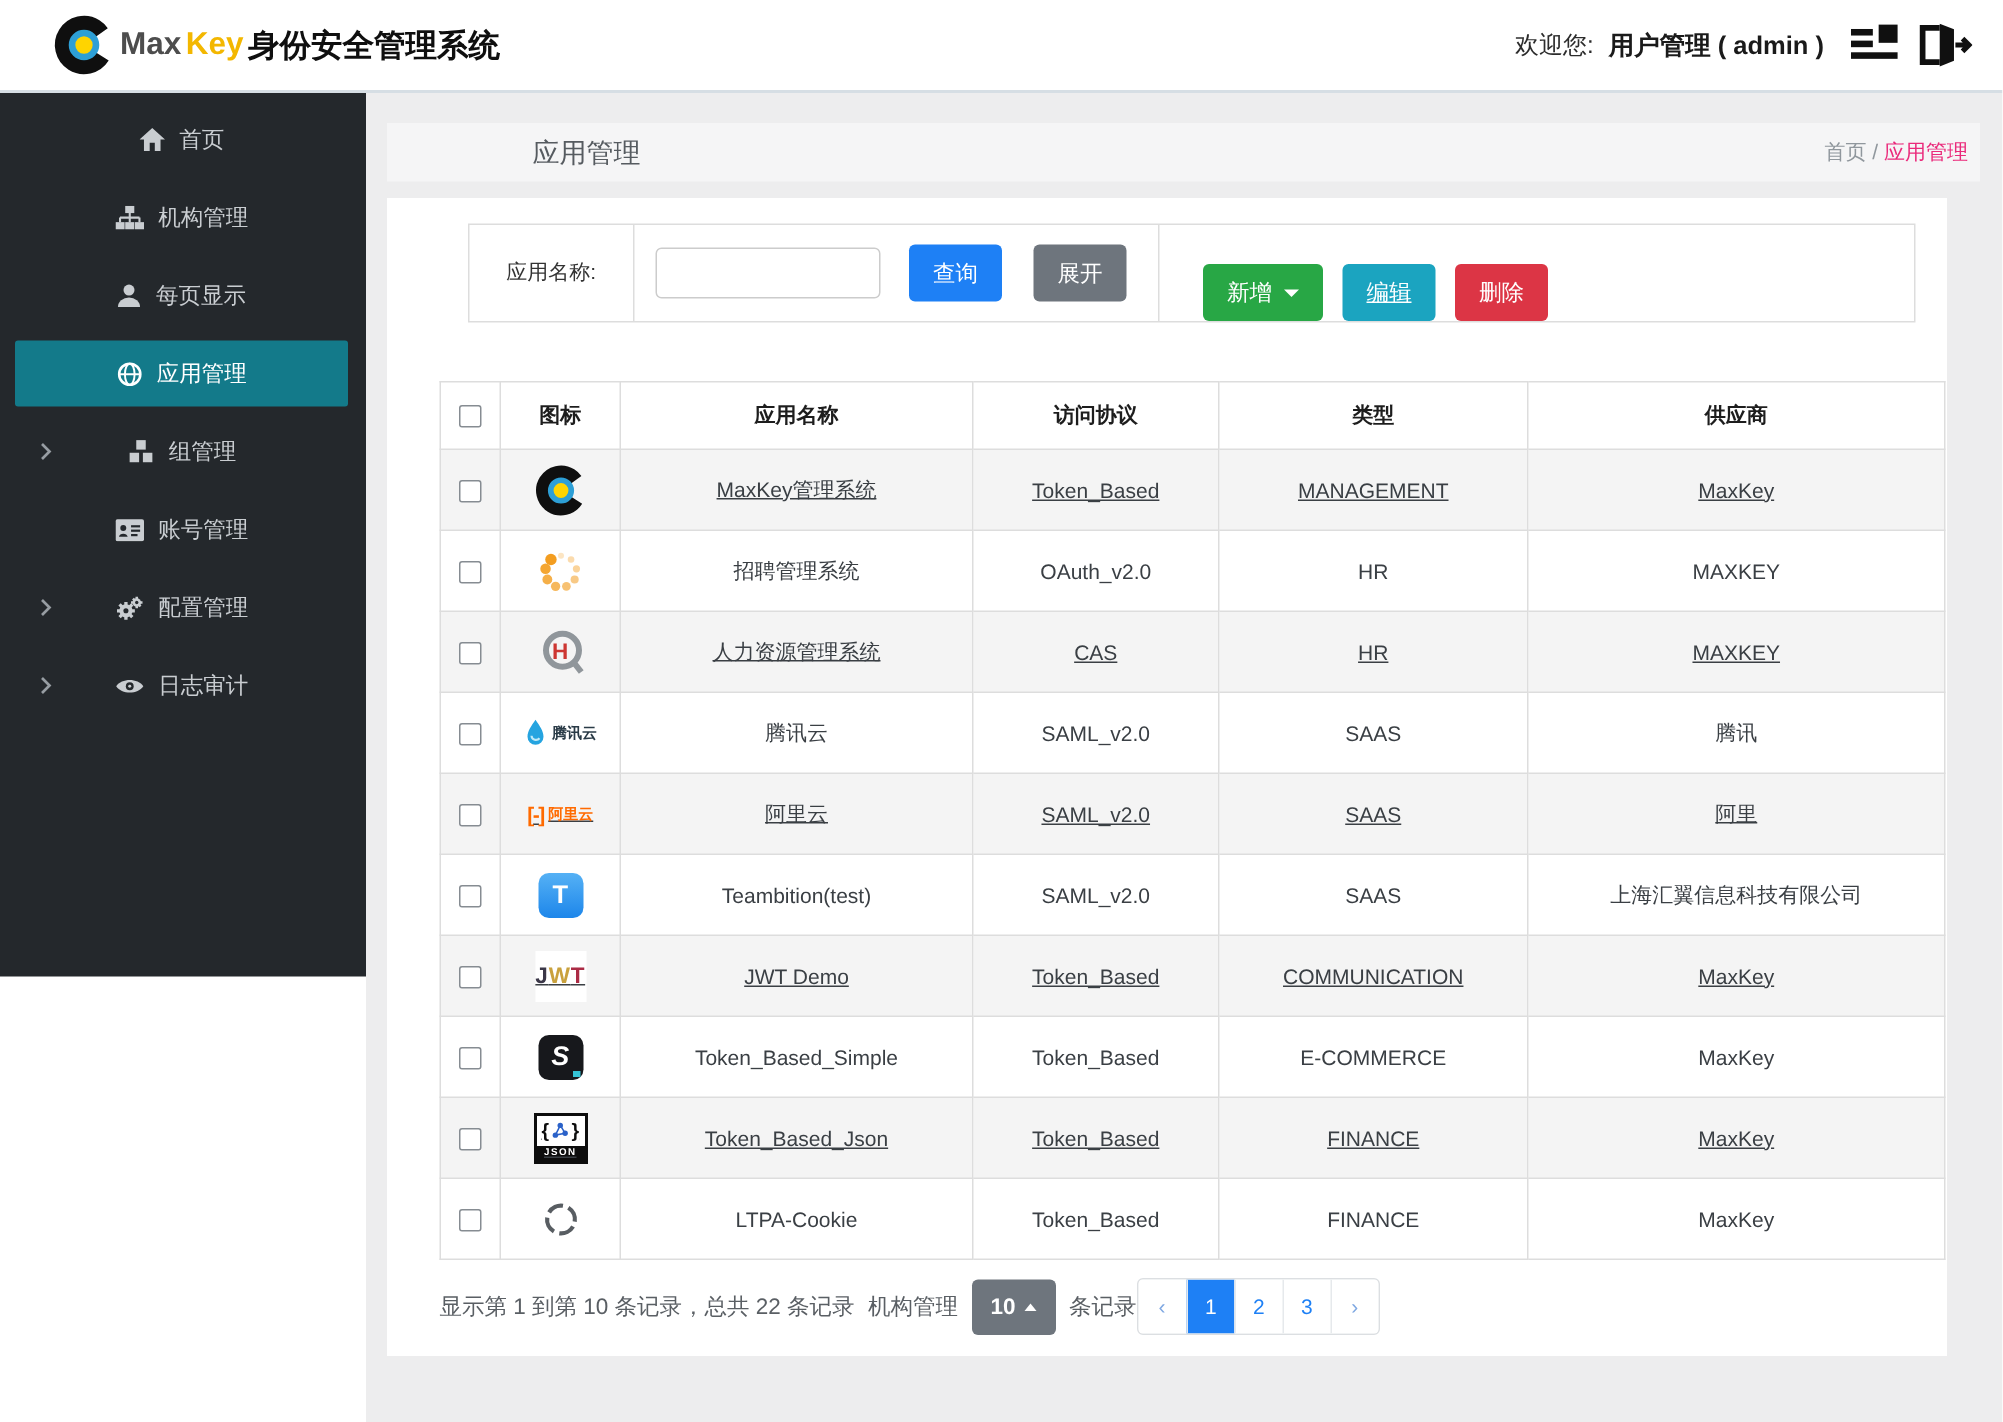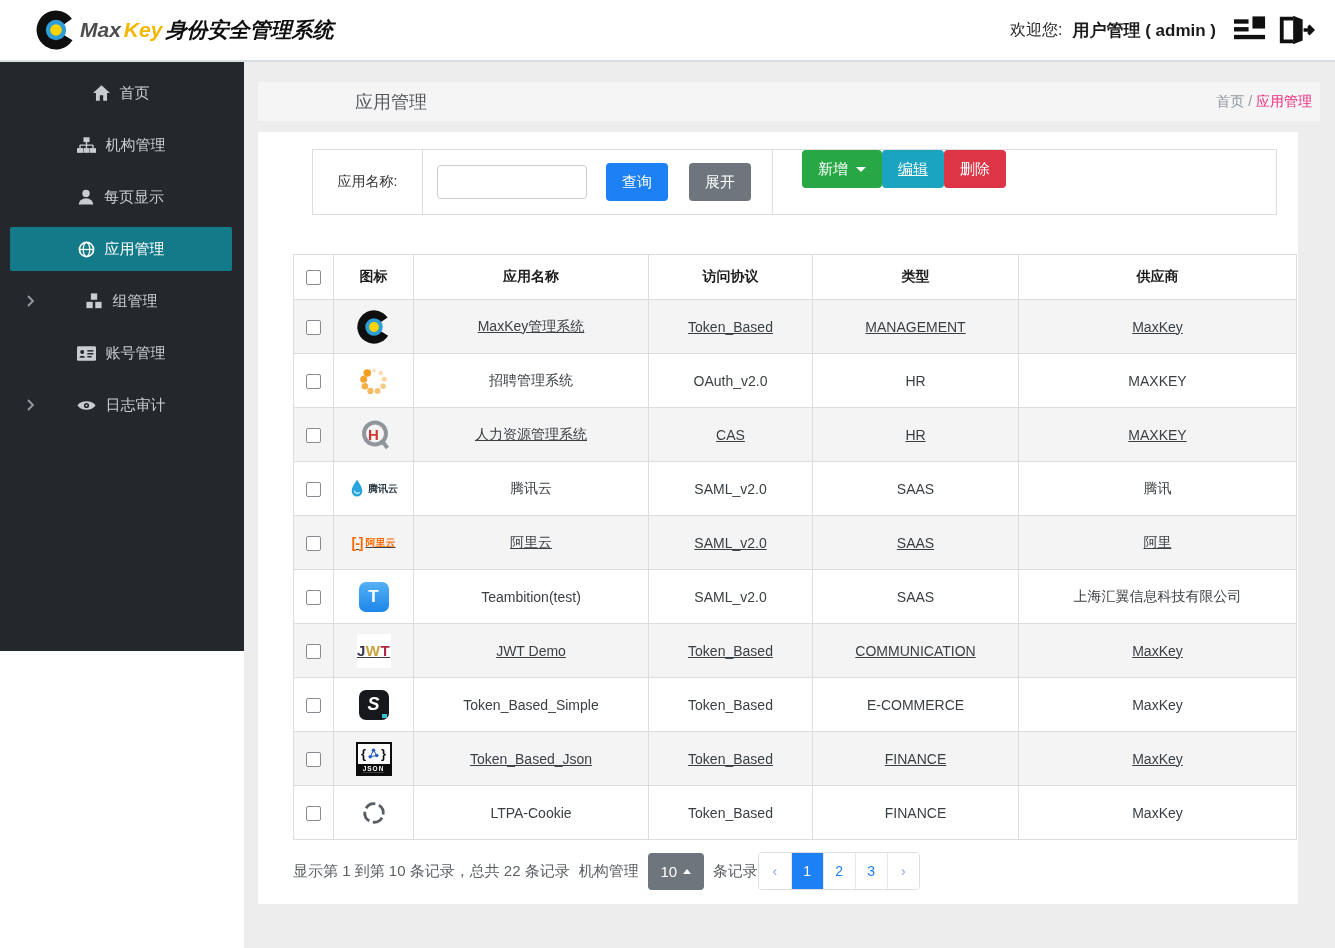--- a/index.html
+++ b/index.html
@@ -3,21 +3,21 @@
 <meta charset="utf-8">
 <style>
   * { box-sizing: border-box; margin: 0; padding: 0; }
   html,body { width:1335px; height:948px; overflow:hidden; }
   body { font-family:"Liberation Sans","DejaVu Sans",sans-serif; background:#fff; color:#333; }
 
   
   .app-header { height:62px; display:flex; align-items:center; justify-content:space-between;
                 padding:0 20px 0 35px; background:#fff; border-bottom:2px solid #d6dee4; }
   .brand { display:flex; align-items:center; gap:3px; }
-  .brand-text { font-size:21px; font-weight:700;font-style:italic; }
+  .brand-text { font-size:21px; font-weight:700; }
   .brand-max { color:#4d4d4d; }
   .brand-key { color:var(--brand-yellow,#f3b700); }
   .brand-cn  { color:#0f0f0f; }
   .header-right { display:flex; align-items:center; gap:10px; }
   .welcome { font-size:16px; color:#2c2c2c; }
   .user { font-size:17px; font-weight:700; color:#1a1a1a; margin-right:8px; }
   .hdr-icon { display:inline-flex; cursor:pointer; }
 
   
   .layout { display:flex; height:886px; }
@@ -39,21 +39,21 @@
 
   .panel { width:1040px; margin-top:11px; background:#fff; padding:17px 0 14px 4px; }
 
   
   .search-box { display:flex; align-items:stretch; height:66px; margin:0 21px 0 50px; border:1px solid #ddd; background:#fff; }
   .sb-label-cell { width:110px; display:flex; align-items:center; justify-content:center;
                    border-right:1px solid #ddd; font-size:14px; color:#333; }
   .sb-input-cell { width:350px; display:flex; align-items:center; border-right:1px solid #ddd; padding-left:14px; }
   .search-input { width:150px; height:34px; border:1px solid #ccc; border-radius:4px; padding:0 8px;
                   font-size:14px; font-family:inherit; outline:none; }
-  .sb-actions { display:flex; align-items:flex-start; padding-left:29px; }
+  .sb-actions { display:flex; align-items:flex-end; padding-left:29px; gap:13px; }
   .btn { height:38px; border:none; border-radius:4px; color:#fff; font-size:15px; padding:0 16px;
          cursor:pointer; font-family:inherit; display:inline-flex; align-items:center; }
   .btn-query  { background:var(--primary-blue,#1e80f5); margin-left:19px; }
   .btn-expand { background:var(--secondary-gray,#6e757d); margin-left:21px; }
   .btn-add    { background:var(--success-green,#28a745); }
   .btn-edit   { background:var(--info-teal,#1ba4c0);text-decoration:underline; }
   .btn-delete { background:var(--danger-red,#dc3545); }
   .caret-down { display:inline-block; margin-left:8px; border-left:5px solid transparent;
                 border-right:5px solid transparent; border-top:5px solid #fff; }
 
@@ -82,21 +82,21 @@
   .json-top { flex:1; display:flex; align-items:center; justify-content:center; gap:1px;
               font-weight:800; font-size:13px; color:#0d0d0d; }
   .json-bottom { height:10px; background:#0d0d0d; color:#fff; font-size:6.5px; font-weight:700;
                  text-align:center; line-height:10px; letter-spacing:1px; }
 
   
   .pagination { margin:12px 4px 0 31px; display:flex; justify-content:flex-start; align-items:center; }
   .page-info { font-size:15px; color:#5a5f64; display:flex; align-items:center; gap:9px; }
   .page-size-btn { background:var(--secondary-gray,#6e757d); color:#fff; border:none; border-radius:4px; height:37px;
                    width:56px; font-size:15px; font-family:inherit; display:inline-flex; align-items:center;
-                   justify-content:center; gap:6px; cursor:pointer; }
+                   justify-content:center; gap:6px; cursor:pointer;font-weight:bold; }
   .caret-up { display:inline-block; border-left:4px solid transparent; border-right:4px solid transparent;
               border-bottom:5px solid #fff; }
   .page-group { display:flex; border:1px solid #dcdfe2; border-radius:4px; overflow:hidden; background:#fff; }
   .page-btn { min-width:32px; height:36px; background:#fff; color:var(--primary-blue,#1e80f5); border:none;
               border-left:1px solid #e6e9ec; font-size:14px; font-family:inherit; display:flex; align-items:center;
               justify-content:center; cursor:pointer; padding:0 10px; }
   .page-btn:first-child { border-left:none; }
   .page-btn.active { background:var(--primary-blue,#1e80f5); color:#fff; }
   .page-btn.nav { color:#7fa8e2; }
 </style>
@@ -206,20 +206,42 @@
           </span>
           <span>账号管理</span>
         </div>
         <div class="side-item">
           <span class="side-chevron">
       <svg width="9" height="12" viewBox="0 0 8 12">
               <path d="M1.5 1 L6.5 6 L1.5 11" stroke="currentColor" stroke-width="1.8" fill="none"></path>
             </svg>
           </span>
           <span class="side-icon">
+            <svg width="19" height="17" viewBox="0 0 22 20">
+      <g stroke="currentColor" stroke-width="2.6">
+                <path d="M1 12 H15 M8 5 V19 M3 7 L13 17 M13 7 L3 17"></path>
+              </g>
+      <circle cx="8" cy="12" r="5.2" fill="currentColor"></circle>
+              <circle cx="8" cy="12" r="2" fill="#24282c"></circle>
+      <g stroke="currentColor" stroke-width="2">
+                <path d="M12 5.5 H21 M16.5 1 V10 M13.5 2.5 L19.5 8.5"></path>
+              </g>
+      <circle cx="16.5" cy="5.5" r="3.4" fill="currentColor"></circle>
+              <circle cx="16.5" cy="5.5" r="1.3" fill="#24282c"></circle>
+            </svg>
+          </span>
+          <span>配置管理</span>
+        </div>
+        <div class="side-item">
+          <span class="side-chevron">
+      <svg width="9" height="12" viewBox="0 0 8 12">
+              <path d="M1.5 1 L6.5 6 L1.5 11" stroke="currentColor" stroke-width="1.8" fill="none"></path>
+            </svg>
+          </span>
+          <span class="side-icon">
             <svg width="19" height="13" viewBox="0 0 21 14">
       <path d="M0.5 7 C4.5 0.8 16.5 0.8 20.5 7 C16.5 13.2 4.5 13.2 0.5 7 Z" fill="currentColor"></path>
       <circle cx="10.5" cy="7" r="2.9" fill="#24282c"></circle>
               <circle cx="10.5" cy="7" r="1.1" fill="currentColor"></circle>
             </svg>
           </span>
           <span>日志审计</span>
         </div>
       </nav>
   </div>

